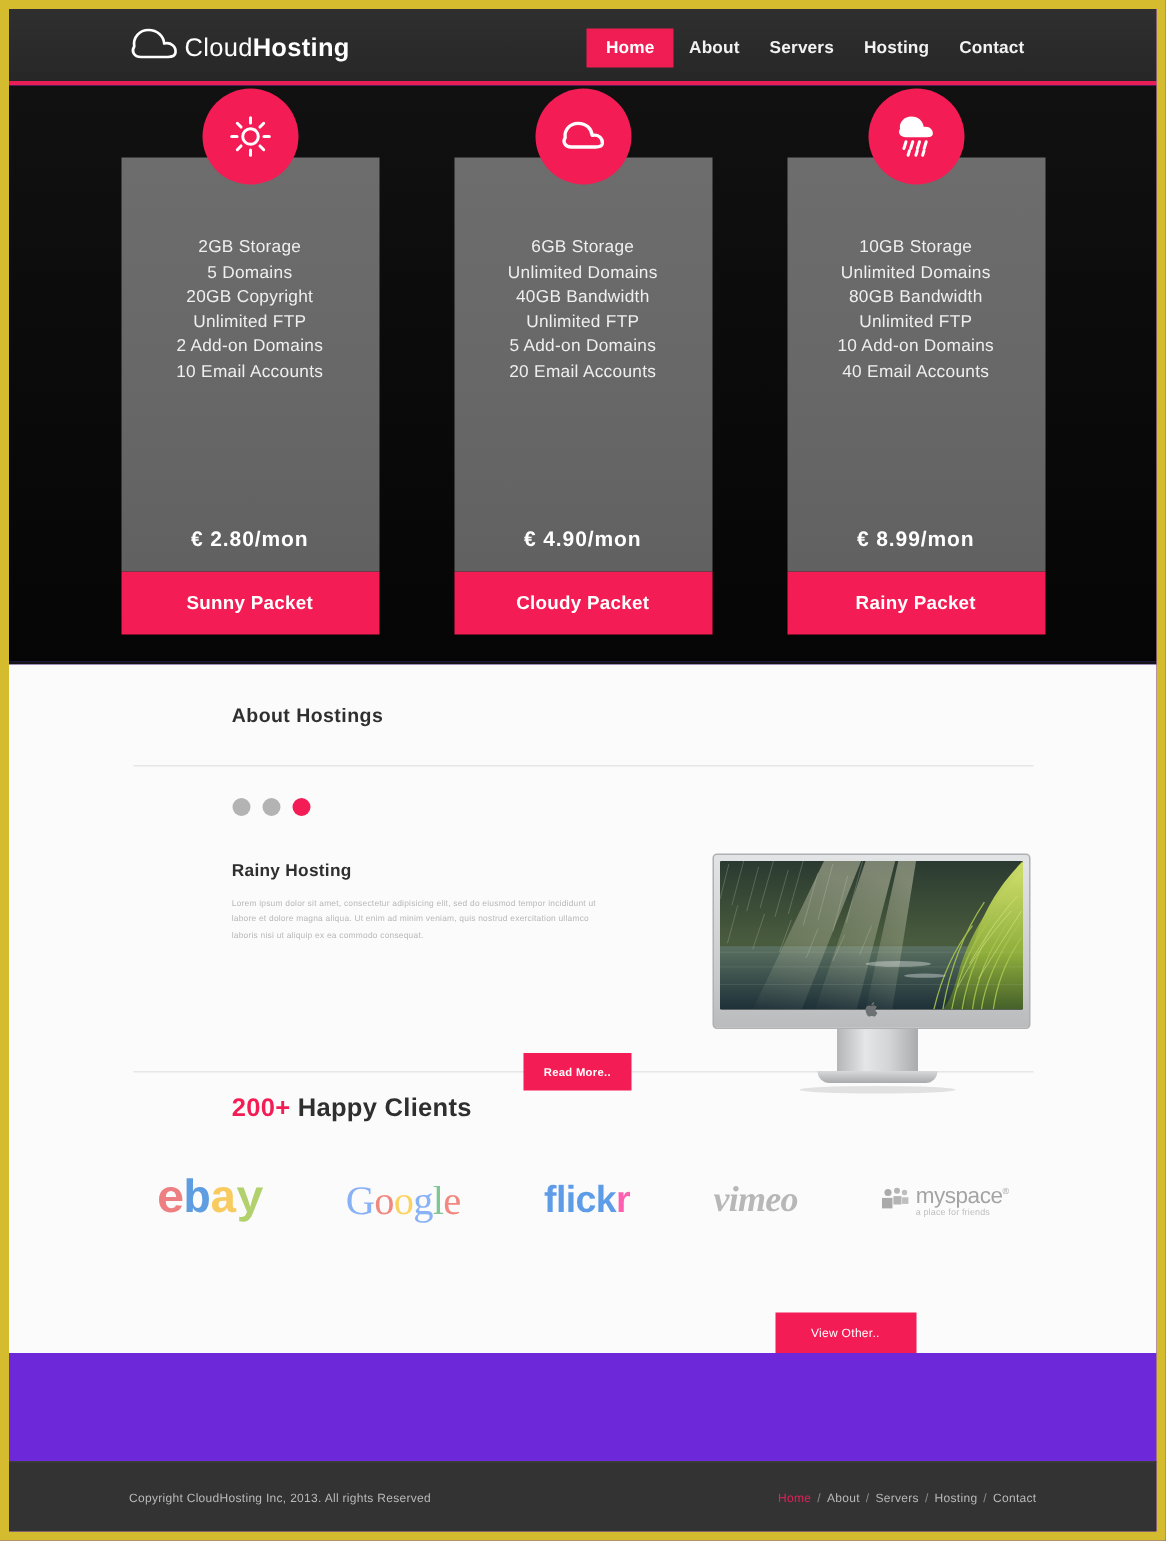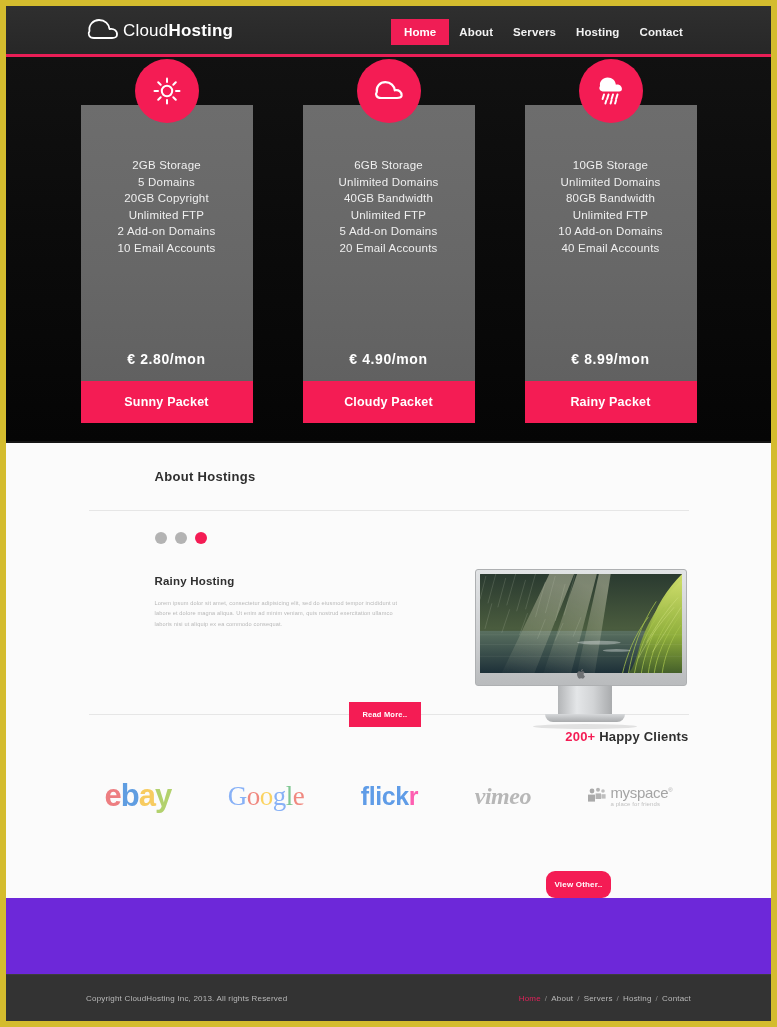--- a/index.html
+++ b/index.html
@@ -143,46 +143,46 @@
     border-radius:0 0 40px 40px;
     background: linear-gradient(180deg,#d7d9db 0%,#a8aaac 100%);
   }
   .imac-shadow {
     width:104px; height:5px; margin:2px auto 0;
     border-radius:50%; background:rgba(0,0,0,.10);
   }
 
   
   #clients { margin-top:85px; }
-  .clients-head { padding-left:66px; font-size:13px; font-weight:700; letter-spacing:.2px; color:#2f2f2f;text-align:right; }
+  .clients-head { padding-left:66px; font-size:17px; font-weight:700; letter-spacing:.2px; color:#2f2f2f; }
   .clients-head .num { color:#f41c54; }
   #logos {
     margin-top:34px; display:flex; align-items:center;
     justify-content:space-between; padding:0 66px 0 66px;
     width:700px; margin-left:-50px;
   }
   .brand { opacity:.62; }
-  .ebay { font-family:Liberation Sans, sans-serif; font-size:31px; font-weight:700; letter-spacing:-1px; }
+  .ebay { font-family:Liberation Mono, monospace; font-size:31px; font-weight:700; letter-spacing:-1px; }
   .ebay .e{color:#e53238;} .ebay .b{color:#0064d2;} .ebay .a{color:#f5af02;} .ebay .y{color:#86b817;}
   .google { font-family:"Liberation Serif", serif; font-size:27px; letter-spacing:-.5px; }
   .google .g1{color:#4285f4;} .google .o1{color:#ea4335;} .google .o2{color:#fbbc05;}
   .google .g2{color:#4285f4;} .google .l{color:#34a853;} .google .e2{color:#ea4335;}
   .flickr { font-size:25px; font-weight:700; letter-spacing:-.4px; }
   .flickr .blue{color:#0063dc;} .flickr .pink{color:#ff0084;}
   .vimeo { font-family:"Liberation Serif", serif; font-style:italic; font-size:24px; font-weight:700; color:#8f8f8f; letter-spacing:-.5px;}
   .myspace { display:flex; align-items:center; gap:3px; }
   .ms-text { line-height:1; }
   .ms-name { font-size:15px; color:#6f6f6f; letter-spacing:-.3px; }
   .ms-tag { font-size:6px; color:#9a9a9a; letter-spacing:.1px; }
 
   #viewother {
     position:absolute; right:78px; bottom:0;
     background:#f41c54; color:#fff;
-    font-size:8px; font-weight:700; letter-spacing:.2px;
-    padding:9px 8px; cursor:pointer;border-radius:9px;
+    font-size:8px; font-weight:400; letter-spacing:.2px;
+    padding:9px 24px; cursor:pointer;
   }
   #clients-foot { position:relative; height:62px; margin-top:22px; }
 
   #ghost {
     position:absolute; left:32px; bottom:6px;
     color:#f2f2f2; font-size:13px; font-weight:700; letter-spacing:.2px;
     white-space:nowrap;
   }
 
   

